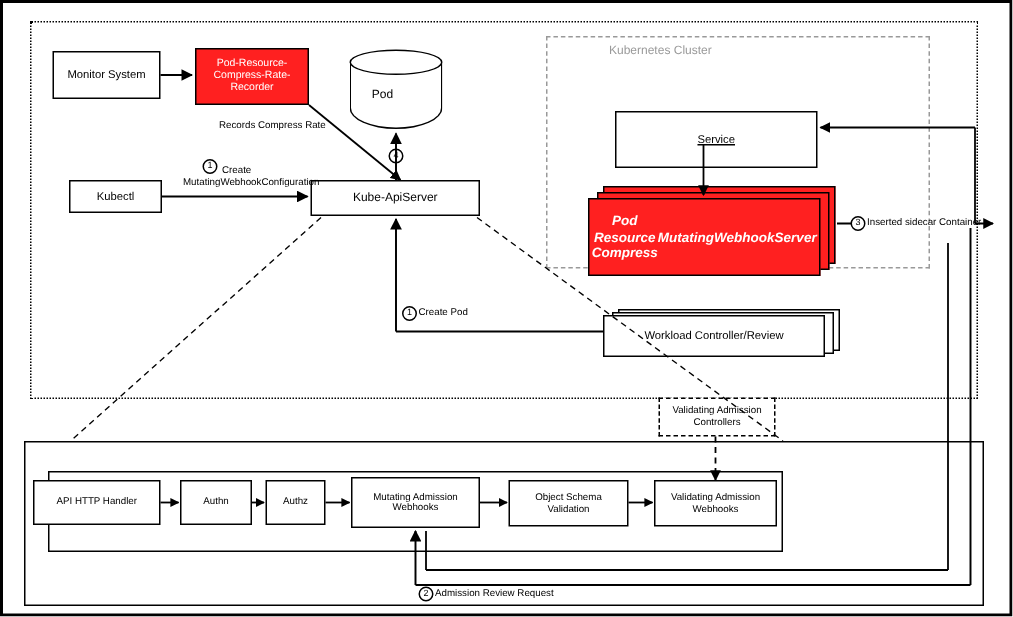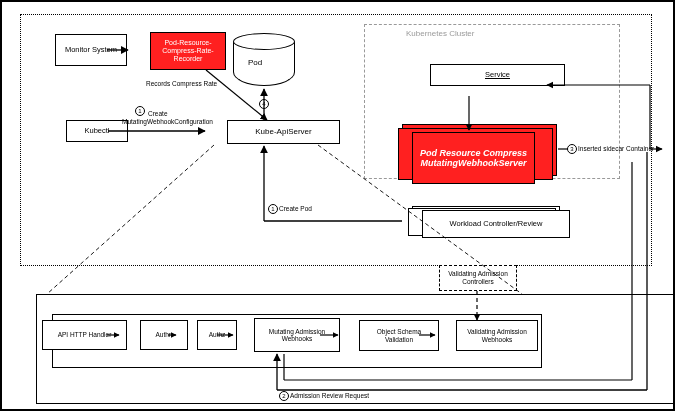--- a/index.html
+++ b/index.html
@@ -4,21 +4,21 @@
 <style>
   html,body{margin:0;padding:0;background:#ffffff;}
   body{font-family:"Liberation Sans",sans-serif;}
   #canvas{
     position:relative;width:675px;height:411px;background:#ffffff;
     overflow:hidden;box-sizing:border-box;border:2px solid #000;
   }
   .box{
     position:absolute;box-sizing:border-box;border:1.5px solid #000;
     background:#fff;display:flex;align-items:center;justify-content:center;
-    text-align:center;color:#000;line-height:1.15;padding:1px 2px;margin-left:20px;
+    text-align:center;color:#000;line-height:1.15;padding:1px 2px;
   }
   .red{background:#ff2020;border:1.5px solid #000;color:#fff;}
   .dotted-region{
     position:absolute;box-sizing:border-box;border:1.5px dotted #000;
     background:transparent;
   }
   .dashed-region{
     position:absolute;box-sizing:border-box;border:1.5px dashed #999;
     background:transparent;
   }
@@ -85,25 +85,25 @@
   </div>
 
   <div class="cyl-body" style="left:231px;top:40px;width:62px;height:44px;"></div>
   <div class="cyl-top" style="left:231px;top:31px;width:62px;height:17px;"></div>
   <div class="cyl-text" style="left:231px;top:56px;width:44px;font-size:8px;">Pod</div>
 
   <div class="box" style="left:44px;top:118px;width:62px;height:22px;font-size:7.5px;">Kubectl</div>
 
   <div class="box" style="left:205px;top:118px;width:113px;height:24px;font-size:8px;">Kube-ApiServer</div>
 
-  <div class="box" style="left:408px;top:62px;width:135px;height:22px;font-size:7.5px;text-decoration:underline;">Service</div>
+  <div class="box" style="left:408px;top:72px;width:135px;height:38px;font-size:7.5px;text-decoration:underline;">Service</div>
 
   <div class="stack-shadow" style="left:400px;top:122px;width:155px;height:52px;"></div>
   <div class="stack-shadow" style="left:396px;top:126px;width:155px;height:52px;"></div>
-  <div class="box red" style="left:390px;top:130px;width:123px;height:52px;font-size:9px;font-style:italic;font-weight:bold;flex-direction:column;">
+  <div class="box red" style="left:390px;top:130px;width:155px;height:52px;font-size:9px;font-style:italic;font-weight:bold;flex-direction:row;">
     <span>Pod Resource Compress</span>
     <span>MutatingWebhookServer</span>
   </div>
 
   <div class="white-stack" style="left:410px;top:204px;width:148px;height:28px;"></div>
   <div class="white-stack" style="left:406px;top:206px;width:148px;height:28px;"></div>
   <div class="box" style="left:400px;top:208px;width:148px;height:28px;font-size:7.5px;">Workload Controller/Review</div>
 
   <div class="dashed-box" style="left:437px;top:263px;width:78px;height:26px;font-size:6.5px;flex-direction:column;">
     <span>Validating Admission</span>

